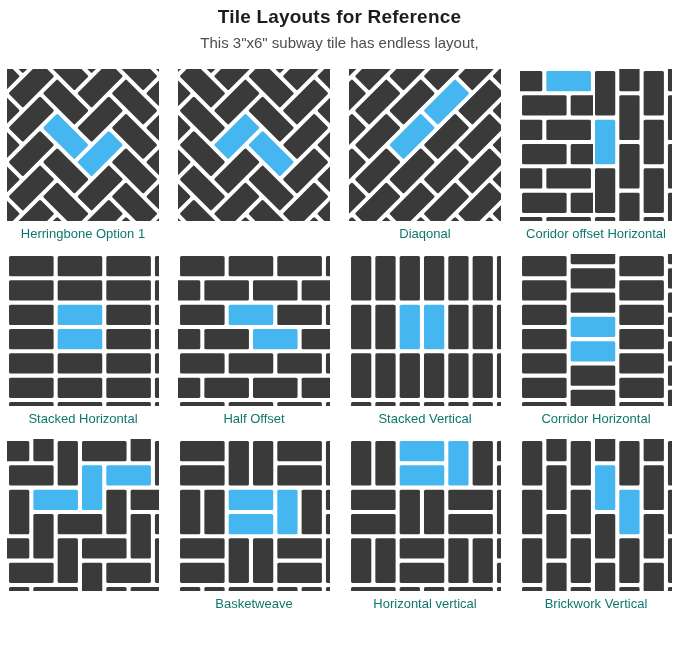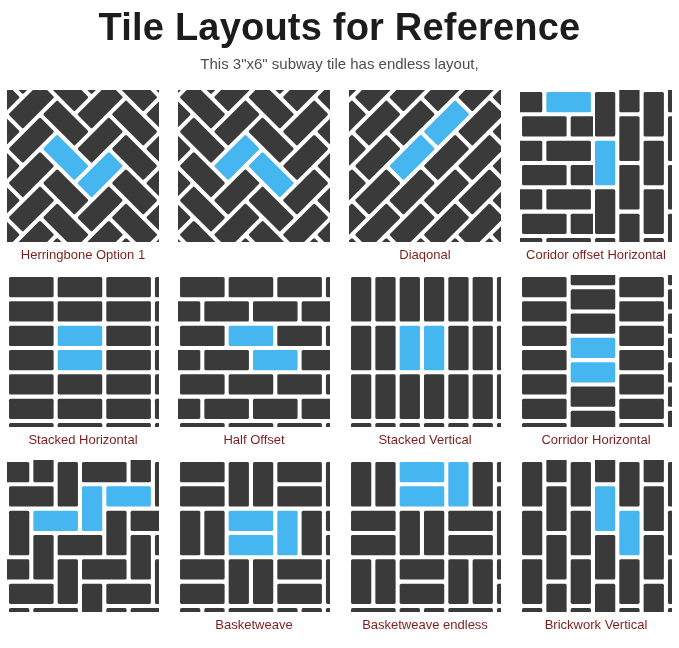--- a/index.html
+++ b/index.html
@@ -1,25 +1,25 @@
 <!DOCTYPE html>
 <html><head>
 <meta charset="utf-8">
 <style>
   * { margin:0; padding:0; box-sizing:border-box; }
   html,body { width:679px; height:648px; background:#ffffff; overflow:hidden; }
   body { font-family:"Liberation Sans", sans-serif; }
   .header { text-align:center; padding-top:6px; }
-  .title { font-size:38px; font-weight:800; color:#1c1c1c; letter-spacing:.2px; }
+  .title { font-size:19px; font-weight:800; color:#1c1c1c; letter-spacing:.2px; }
   .subtitle { margin-top:5px; font-size:15px; line-height:1.32; color:#4e4e4e; }
   .grid { margin-top:16px; display:grid; grid-template-columns:repeat(4,152px);
           column-gap:19px; row-gap:13px; justify-content:center; }
   .swatch { display:flex; flex-direction:column; align-items:center; }
   .swatch svg { width:152px; height:152px; display:block; background:#fff; }
-  .caption { margin-top:5px; font-size:13px; color:#7f1d1d; white-space:nowrap; }
+  .caption { margin-top:5px; font-size:13px; color:#0f766e; white-space:nowrap; }
 </style>
 </head>
 <body>
 
 <div class="header">
   <h1 class="title">Tile Layouts for Reference</h1>
   <div class="subtitle">
     <div>This 3"x6" subway tile has endless layout,</div>
   </div>
 </div>
@@ -1550,21 +1550,21 @@
           <rect x="146" y="2" width="44" height="20" rx="1.5" fill="#3a3a3a"></rect>
           <rect x="146" y="26" width="44" height="20" rx="1.5" fill="#3a3a3a"></rect>
           <rect x="146" y="50" width="20" height="44" rx="1.5" fill="#3a3a3a"></rect>
           <rect x="170" y="50" width="20" height="44" rx="1.5" fill="#3a3a3a"></rect>
           <rect x="146" y="98" width="44" height="20" rx="1.5" fill="#3a3a3a"></rect>
           <rect x="146" y="122" width="44" height="20" rx="1.5" fill="#3a3a3a"></rect>
           <rect x="146" y="146" width="20" height="44" rx="1.5" fill="#3a3a3a"></rect>
           <rect x="170" y="146" width="20" height="44" rx="1.5" fill="#3a3a3a"></rect>
         </g>
       </svg>
-      <figcaption class="caption">Basketweave endless</figcaption>
+      <figcaption class="caption">Horizontal vertical</figcaption>
     </figure>
     <figure class="swatch">
       <svg viewBox="0 0 150 150">
         <g>
           <rect x="2" y="-46" width="20" height="44" rx="1.5" fill="#3a3a3a"></rect>
           <rect x="2" y="2" width="20" height="44" rx="1.5" fill="#3a3a3a"></rect>
           <rect x="2" y="50" width="20" height="44" rx="1.5" fill="#3a3a3a"></rect>
           <rect x="2" y="98" width="20" height="44" rx="1.5" fill="#3a3a3a"></rect>
           <rect x="2" y="146" width="20" height="44" rx="1.5" fill="#3a3a3a"></rect>
           <rect x="26" y="-70" width="20" height="44" rx="1.5" fill="#3a3a3a"></rect>

